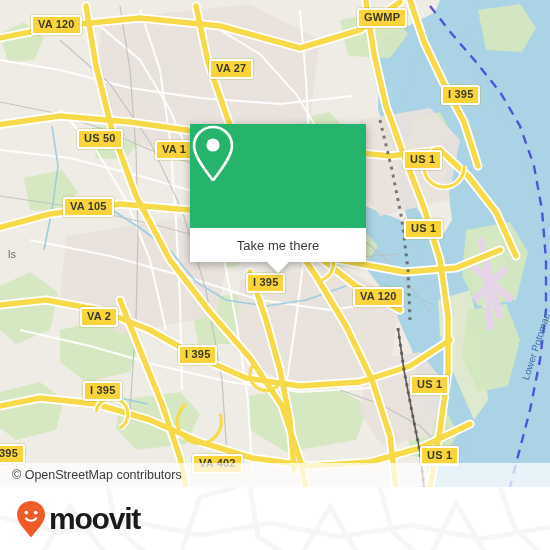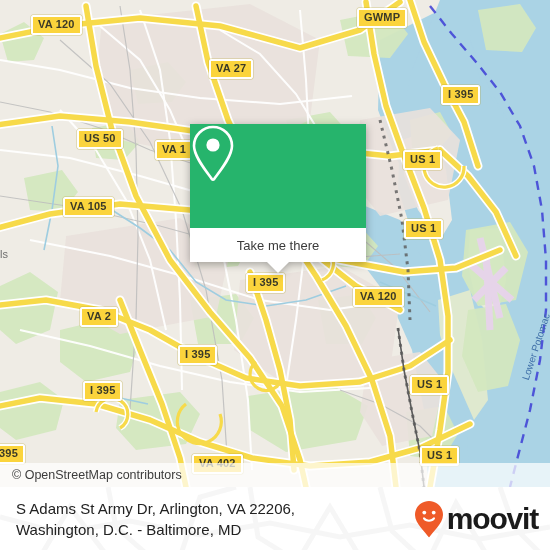--- a/index.html
+++ b/index.html
@@ -34,20 +34,21 @@
     letter-spacing:0.2px;
     box-shadow:0 0 0 0.5px rgba(180,160,40,.5);
   }
 
   .maplabel {
     position:absolute;
     color:#6e6e6e;
     font-size:11px;
     font-family:"Liberation Sans", sans-serif;
     white-space:nowrap;
+    margin-left:8px;
   }
   .river-label {
     position:absolute;
     color:#3f6fa8;
     font-size:10px;
     font-family:"Liberation Sans", sans-serif;
     white-space:nowrap;
     transform-origin:left top;
   }
 
@@ -335,24 +336,20 @@
         <path d="M250 0 L258 50 L290 70"></path>
         <path d="M300 70 L330 20 L360 70"></path>
         <path d="M380 0 L392 44 L420 70"></path>
         <path d="M430 70 L456 16 L488 70"></path>
         <path d="M500 0 L514 40 L544 70"></path>
         <path d="M0 30 L60 46 L130 34 L200 48 L270 36 L340 50 L410 38 L480 52 L550 40"></path>
       </g>
     </svg>
 
     <div id="footer-inner">
-      <div id="footer-title">
-        <div>S Adams St Army Dr, Arlington, VA 22206,</div>
-        <div>Washington, D.C. - Baltimore, MD</div>
-      </div>
 
       <div id="brand">
         <svg width="30" height="38" viewBox="0 0 30 38">
           <path d="M15 1 C7.3 1 1 7.2 1 14.9 C1 23.4 12 32.6 14.2 36.6 C14.6 37.3 15.4 37.3 15.8 36.6
                    C18 32.6 29 23.4 29 14.9 C29 7.2 22.7 1 15 1 Z" fill="#ef5a28"></path>
           <circle cx="10.3" cy="12.6" r="1.9" fill="#ffffff"></circle>
           <circle cx="19.7" cy="12.6" r="1.9" fill="#ffffff"></circle>
           <path d="M10 18.4 C12 21.4 18 21.4 20 18.4" stroke="#ffffff" stroke-width="2" stroke-linecap="round" fill="none"></path>
         </svg>
         <span id="brand-word">moovit</span>

